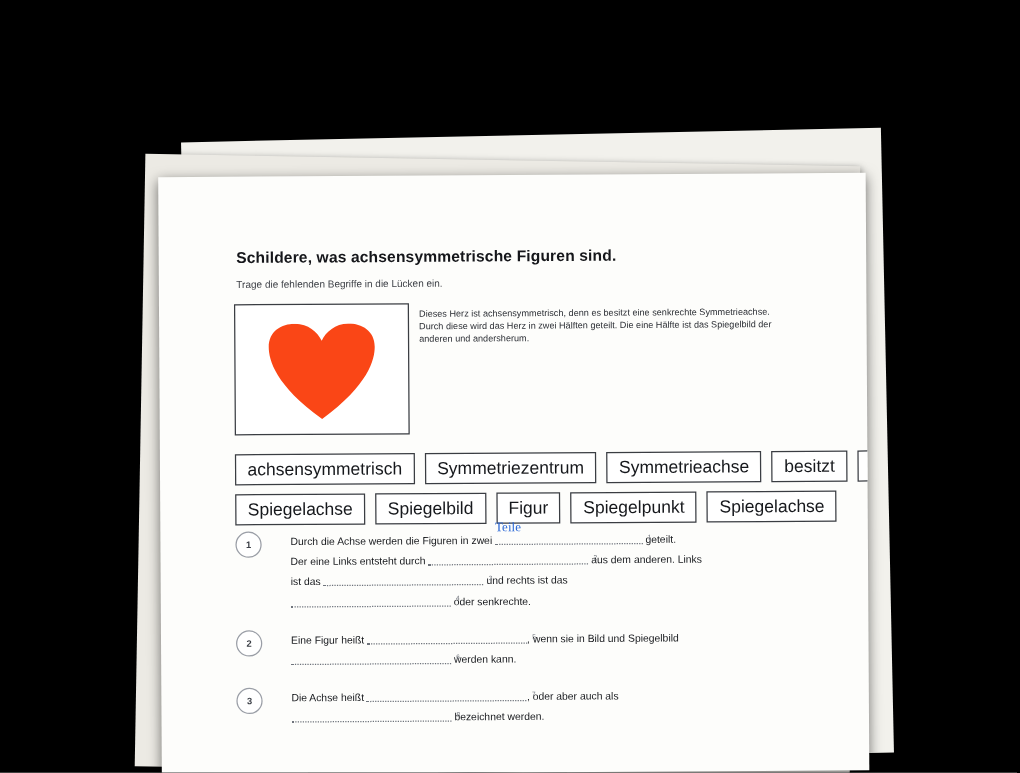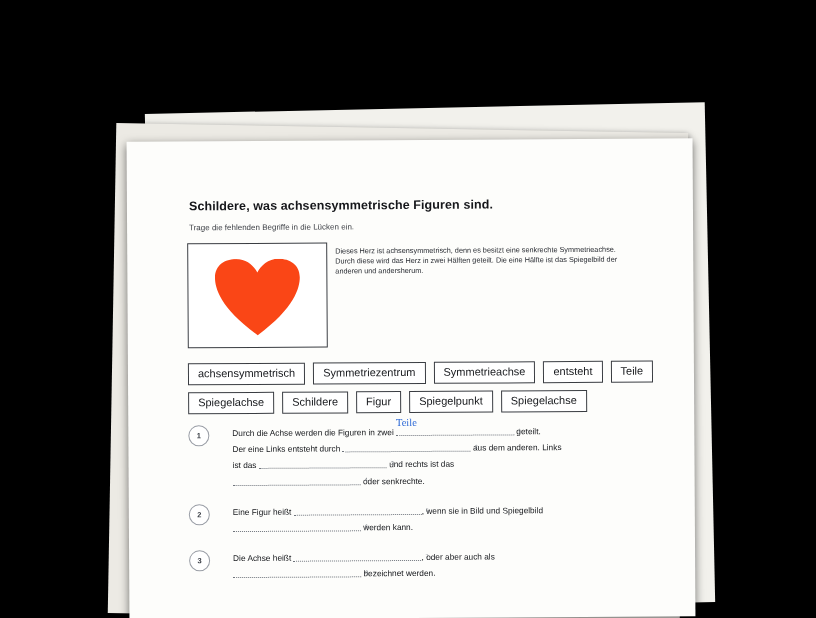--- a/index.html
+++ b/index.html
@@ -119,21 +119,21 @@
   }
   .chip-row {
     display: flex;
     flex-wrap: nowrap;
     gap: 8px;
     margin-bottom: 7px;
   }
   .chip {
     border: 1px solid #3a3d42;
     background: #ffffff;
-    font-size: 11px;
+    font-size: 14px;
     color: #16181c;
     padding: 4px 9px 5px 9px;
     white-space: nowrap;
     line-height: 1;
   }
 
   
   .tasks {
     position: absolute;
     left: 60px;
@@ -219,26 +219,26 @@
       <div class="figure-caption">
         <div>Dieses Herz ist achsensymmetrisch, denn es besitzt eine senkrechte Symmetrieachse.</div>
         <div>Durch diese wird das Herz in zwei Hälften geteilt. Die eine Hälfte ist das Spiegelbild der anderen und andersherum.</div>
       </div>
 
       <div class="wordbank">
         <div class="chip-row">
           <span class="chip">achsensymmetrisch</span>
           <span class="chip">Symmetriezentrum</span>
           <span class="chip">Symmetrieachse</span>
-          <span class="chip">entsteht</span>
+          <span class="chip">besitzt</span>
           <span class="chip">Teile</span>
         </div>
         <div class="chip-row">
           <span class="chip">Spiegelachse</span>
-          <span class="chip">Schildere</span>
+          <span class="chip">Spiegelbild</span>
           <span class="chip">Figur</span>
           <span class="chip">Spiegelpunkt</span>
           <span class="chip">Spiegelachse</span>
         </div>
       </div>
 
       <div class="tasks">
 
         <div class="task">
           <div class="task-num">1</div>

